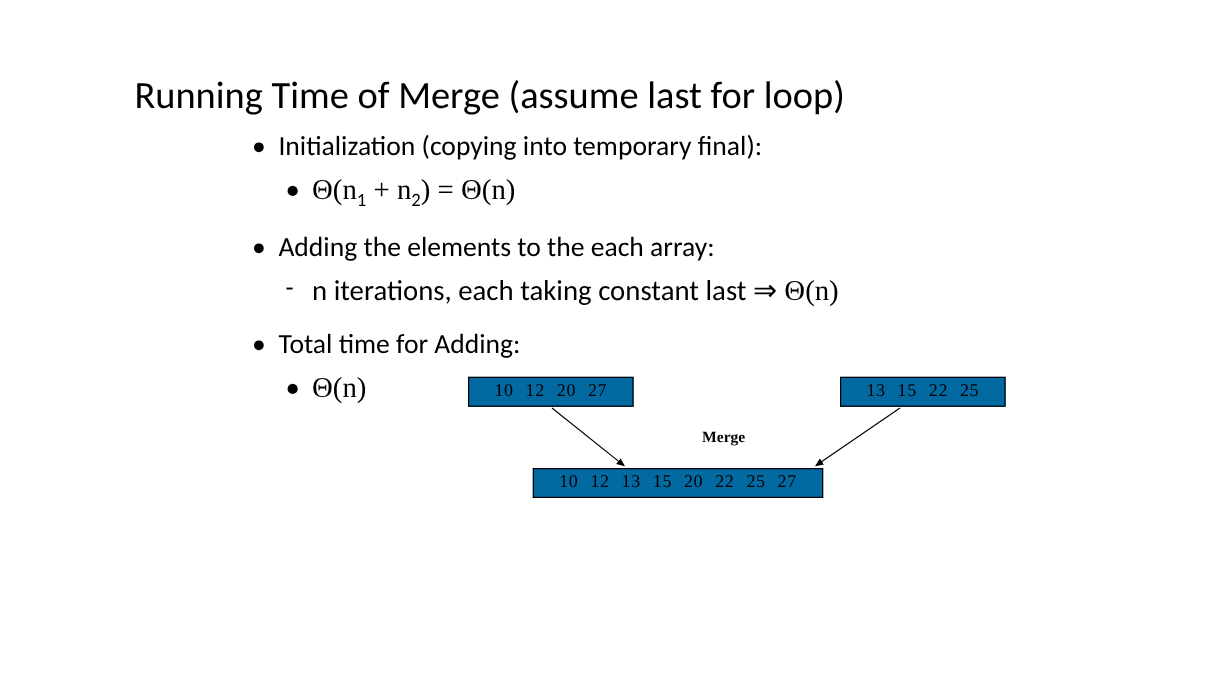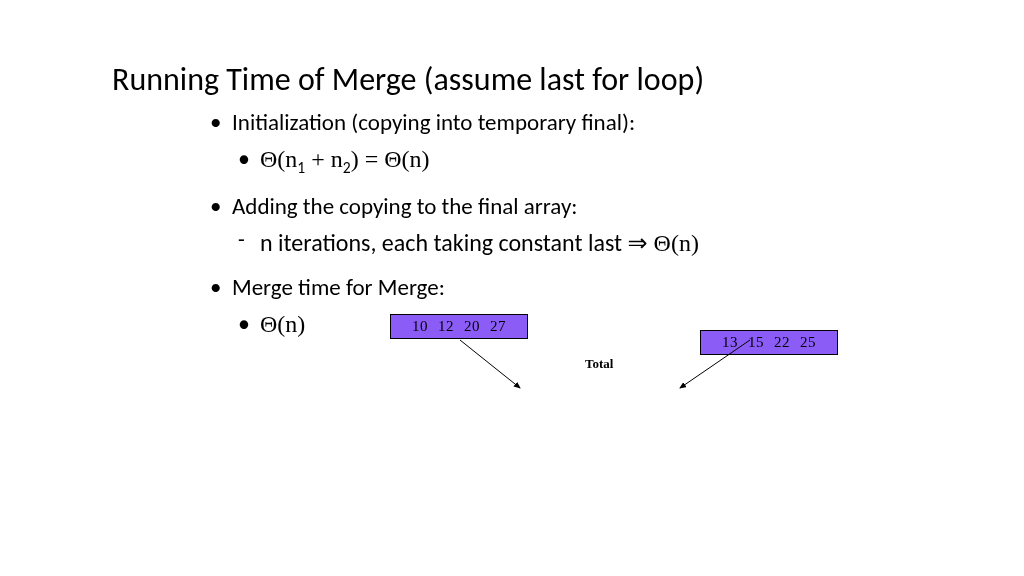--- a/index.html
+++ b/index.html
@@ -80,25 +80,25 @@
     height: 140px;
     font-family: "Times New Roman", Times, serif;
   }
   .arr {
     position: absolute;
     border: 1px solid #000;
     padding: 3px 16px;
     font-size: 15px;
     letter-spacing: 0.5px;
     white-space: nowrap;
-    background: #8b5cf6;
+    background: #0369a1;
   }
   .arr span { display: inline-block; padding: 0 5px; }
   #arr-left  { left: 0px;   top: 4px; }
-  #arr-right { left: 310px; top: 20px; }
+  #arr-right { left: 310px; top: 4px; }
   #arr-merged{ left: 54px;  top: 80px; }
   .merge-label {
     position: absolute;
     left: 195px;
     top: 46px;
     font-size: 13px;
     font-weight: bold;
   }
   svg.arrows {
     position: absolute;
@@ -114,36 +114,37 @@
 
   <div class="title">Running Time of Merge (assume last for loop)</div>
 
   <div class="body">
 
     <div class="l1">Initialization (copying into temporary final):</div>
     <div class="l2 bullet">
       <span class="sym">Θ(n</span><sub>1</sub><span class="sym"> + n</span><sub>2</sub><span class="sym">) = Θ(n)</span>
     </div>
 
-    <div class="l1">Adding the copying to the final array:</div>
+    <div class="l1">Adding the elements to the each array:</div>
     <div class="l2 dash">
       <span style="font-style:normal">n </span><span>iterations, each taking constant last </span><span class="sym">⇒</span><span class="sym"> Θ(n)</span>
     </div>
 
-    <div class="l1">Merge time for Merge:</div>
+    <div class="l1">Total time for Adding:</div>
     <div class="l2 bullet">
       <span class="sym">Θ(n)</span>
     </div>
 
   </div>
 
   <div class="diagram">
     <div id="arr-left" class="arr"><span>10</span><span>12</span><span>20</span><span>27</span></div>
     <div id="arr-right" class="arr"><span>13</span><span>15</span><span>22</span><span>25</span></div>
-    <div class="merge-label">Total</div>
+    <div class="merge-label">Merge</div>
+    <div id="arr-merged" class="arr"><span>10</span><span>12</span><span>13</span><span>15</span><span>20</span><span>22</span><span>25</span><span>27</span></div>
 
     <svg class="arrows">
       <defs>
         <marker id="ah" markerWidth="8" markerHeight="8" refX="6" refY="3" orient="auto">
           <path d="M0,0 L7,3 L0,6 Z" fill="#000"></path>
         </marker>
       </defs>
       <line x1="70" y1="30" x2="130" y2="78" stroke="#000" stroke-width="1" marker-end="url(#ah)"></line>
       <line x1="360" y1="30" x2="290" y2="78" stroke="#000" stroke-width="1" marker-end="url(#ah)"></line>
     </svg>

